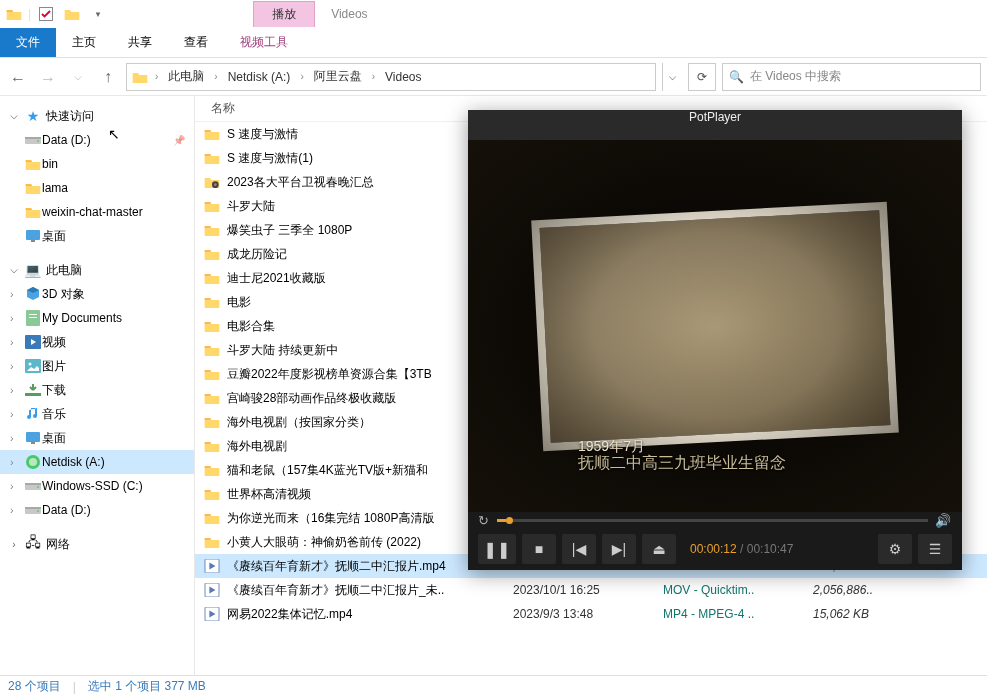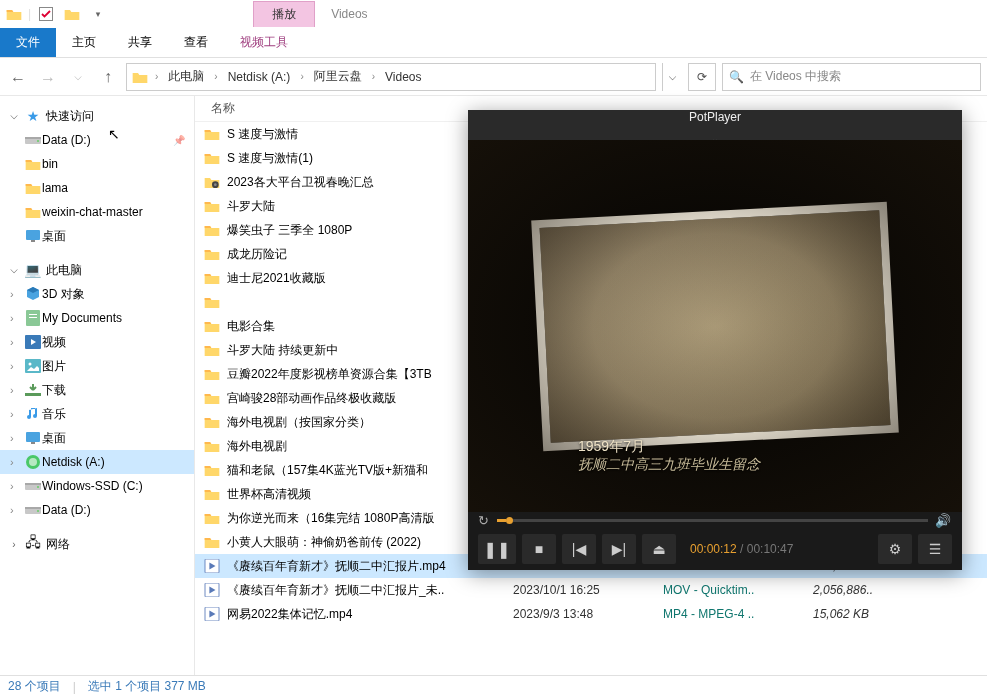--- a/index.html
+++ b/index.html
@@ -66,21 +66,21 @@
 .pp-titlebar .pp-dd { color: #888; font-size: 9px; }
 .pp-titlebar .pp-fmt { color: #888; }
 .pp-titlebar .pp-title { color: #ddd; flex: 1; white-space: nowrap; overflow: hidden; text-overflow: ellipsis; }
 .pp-winbtns { display: flex; gap: 10px; color: #888; }
 .pp-winbtns span { cursor: pointer; font-size: 13px; }
 .pp-video { flex: 1; background: #000; position: relative; overflow: hidden; display: flex; align-items: center; justify-content: center; }
 .pp-photo { width: 72%; height: 62%; background: linear-gradient(135deg, #d4c4a0, #b8a880); transform: rotate(-3deg); border: 8px solid #faf5e8; box-shadow: 0 6px 24px rgba(0,0,0,0.6); position: relative; }
 .pp-photo::before { content: ""; position: absolute; inset: 0; background: radial-gradient(ellipse at center, rgba(60,45,30,0.15), rgba(40,30,20,0.55)); }
 .pp-vignette { position: absolute; inset: 0; background: radial-gradient(ellipse at center, rgba(90,70,40,0.1) 35%, rgba(24,18,10,0.9) 100%); pointer-events: none; }
 .pp-caption { position: absolute; left: 110px; bottom: 56px; color: #f0e4c8; font-size: 14px; text-shadow: 0 1px 3px #000; }
-.pp-caption2 { position: absolute; left: 110px; bottom: 38px; color: #c8bc9a; font-size: 14px; text-shadow: 0 1px 2px #000; font-style: italic; }
+.pp-caption2 { position: absolute; left: 110px; bottom: 38px; color: #c8bc9a; font-size: 16px; text-shadow: 0 1px 2px #000; }
 .pp-progress { height: 16px; display: flex; align-items: center; padding: 0 10px; gap: 8px; }
 .pp-progress .track { flex: 1; height: 3px; background: #444; position: relative; }
 .pp-progress .track .fill { position: absolute; left: 0; top: 0; height: 100%; background: #e8a030; width: 2%; }
 .pp-progress .knob { width: 7px; height: 7px; background: #e8a030; border-radius: 50%; position: absolute; left: 2%; top: -2px; }
 .pp-progress .spk { color: #aaa; font-size: 13px; }
 .pp-controls { height: 42px; display: flex; align-items: center; padding: 0 10px; gap: 6px; }
 .pp-btn { width: 34px; height: 30px; display: flex; align-items: center; justify-content: center; color: #ccc; font-size: 14px; background: #2a2a2a; border-radius: 2px; }
 .pp-btn.big { width: 38px; font-size: 16px; }
 .pp-time { margin-left: 8px; color: #e8a030; font-size: 12px; }
 .pp-time .dur { color: #777; }
@@ -415,20 +415,21 @@
     <span class="ftype"></span>
     <span class="fsize"></span>
         </div>
         <div class="file-row">
     <span class="fico">
             <svg class="folder-svg" viewBox="0 0 24 20">
               <path fill="#ffd76a" d="M1 4h8l2 3h12v12H1z"></path>
               <path fill="#ffb84d" d="M1 4h8l2 3H1z"></path>
             </svg>
           </span>
+    <span class="fname">电影</span>
     <span class="fdate"></span>
     <span class="ftype"></span>
     <span class="fsize"></span>
         </div>
         <div class="file-row">
     <span class="fico">
             <svg class="folder-svg" viewBox="0 0 24 20">
               <path fill="#ffd76a" d="M1 4h8l2 3h12v12H1z"></path>
               <path fill="#ffb84d" d="M1 4h8l2 3H1z"></path>
             </svg>

